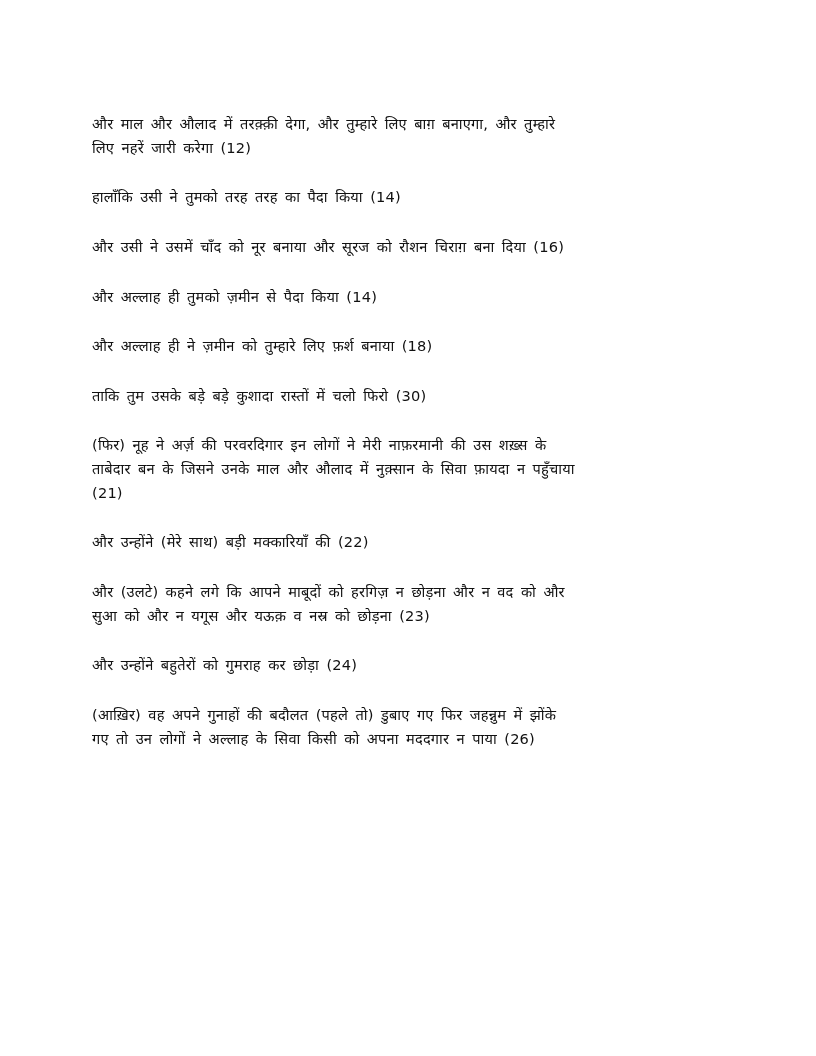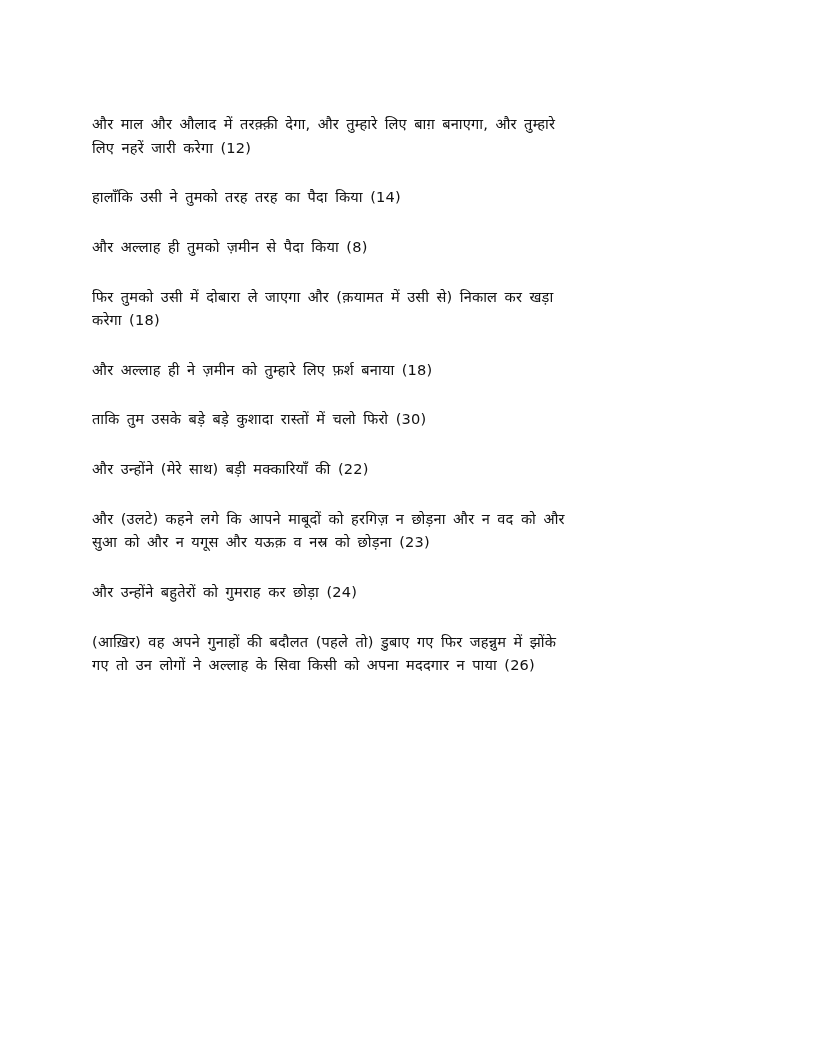--- a/index.html
+++ b/index.html
@@ -32,21 +32,22 @@
   .verse:last-child {
     margin-bottom: 16px;
   }
 </style>
 </head>
 <body>
 
 <div class="page">
   <p class="verse">और माल और औलाद में तरक़्क़ी देगा, और तुम्हारे लिए बाग़ बनाएगा, और तुम्हारे लिए नहरें जारी करेगा  (12)</p>
   <p class="verse">हालाँकि उसी ने तुमको तरह तरह का पैदा किया  (14)</p>
-  <p class="verse">और अल्लाह ही तुमको ज़मीन से पैदा किया  (8)</p>
-  <p class="verse">फिर तुमको उसी में दोबारा ले जाएगा और (क़यामत में उसी से) निकाल कर खड़ा करेगा  (18)</p>
+  <p class="verse">और उसी ने उसमें चाँद को नूर बनाया और सूरज को रौशन चिराग़ बना दिया  (16)</p>
+  <p class="verse">और अल्लाह ही तुमको ज़मीन से पैदा किया  (14)</p>
   <p class="verse">और अल्लाह ही ने ज़मीन को तुम्हारे लिए फ़र्श बनाया  (18)</p>
   <p class="verse">ताकि तुम उसके बड़े बड़े कुशादा रास्तों में चलो फिरो  (30)</p>
+  <p class="verse">(फिर) नूह ने अर्ज़ की परवरदिगार इन लोगों ने मेरी नाफ़रमानी की उस शख़्स के ताबेदार बन के जिसने उनके माल और औलाद में नुक़्सान के सिवा फ़ायदा न पहुँचाया  (21)</p>
   <p class="verse">और उन्होंने (मेरे साथ) बड़ी मक्कारियाँ की  (22)</p>
   <p class="verse">और (उलटे) कहने लगे कि आपने माबूदों को हरगिज़ न छोड़ना और न वद को और सुआ को और न यगूस और यऊक़ व नस्र को छोड़ना  (23)</p>
   <p class="verse">और उन्होंने बहुतेरों को गुमराह कर छोड़ा  (24)</p>
   <p class="verse">(आख़िर) वह अपने गुनाहों की बदौलत (पहले तो) डुबाए गए फिर जहन्नुम में झोंके गए तो उन लोगों ने अल्लाह के सिवा किसी को अपना मददगार न पाया  (26)</p>
 </div>
 
 </body></html>

